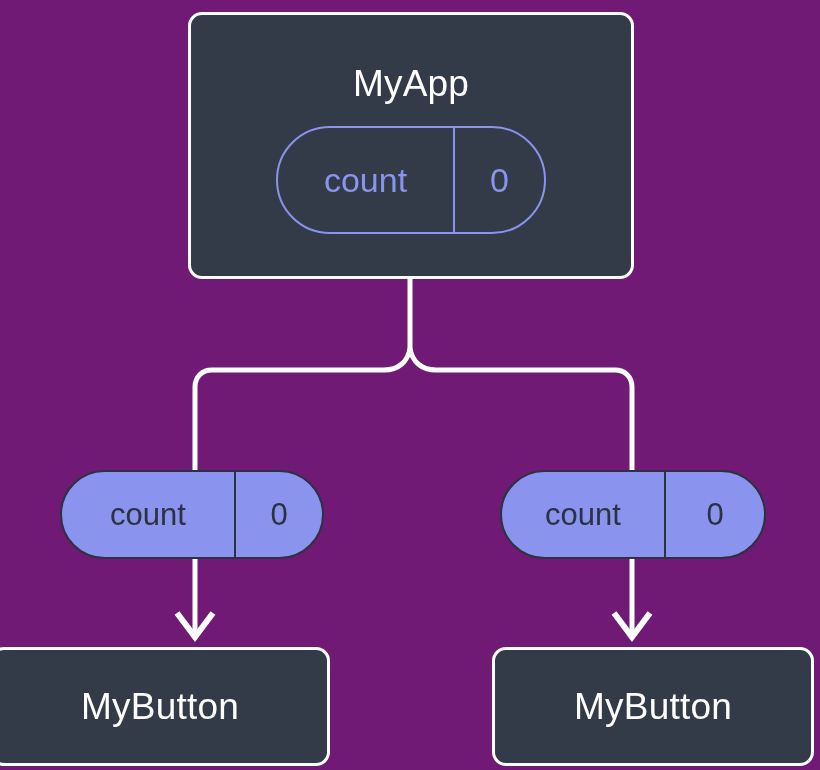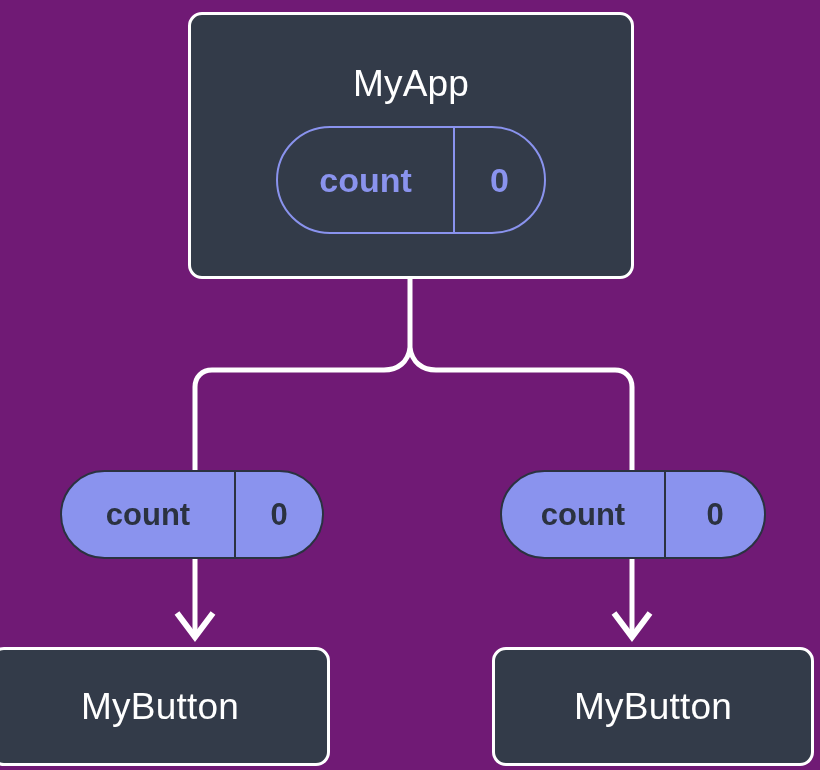--- a/index.html
+++ b/index.html
@@ -86,21 +86,20 @@
     overflow: hidden;
     z-index: 3;
   }
   .pill .pill-key,
   .pill .pill-val {
     display: flex;
     align-items: center;
     justify-content: center;
     white-space: nowrap;
     line-height: 1;
-    font-weight: bold;
   }
 
   
   #root-pill {
     left: 276px;
     top: 126px;
     width: 270px;
     height: 108px;
     border: 2px solid #8a93ee;
     background: transparent;

